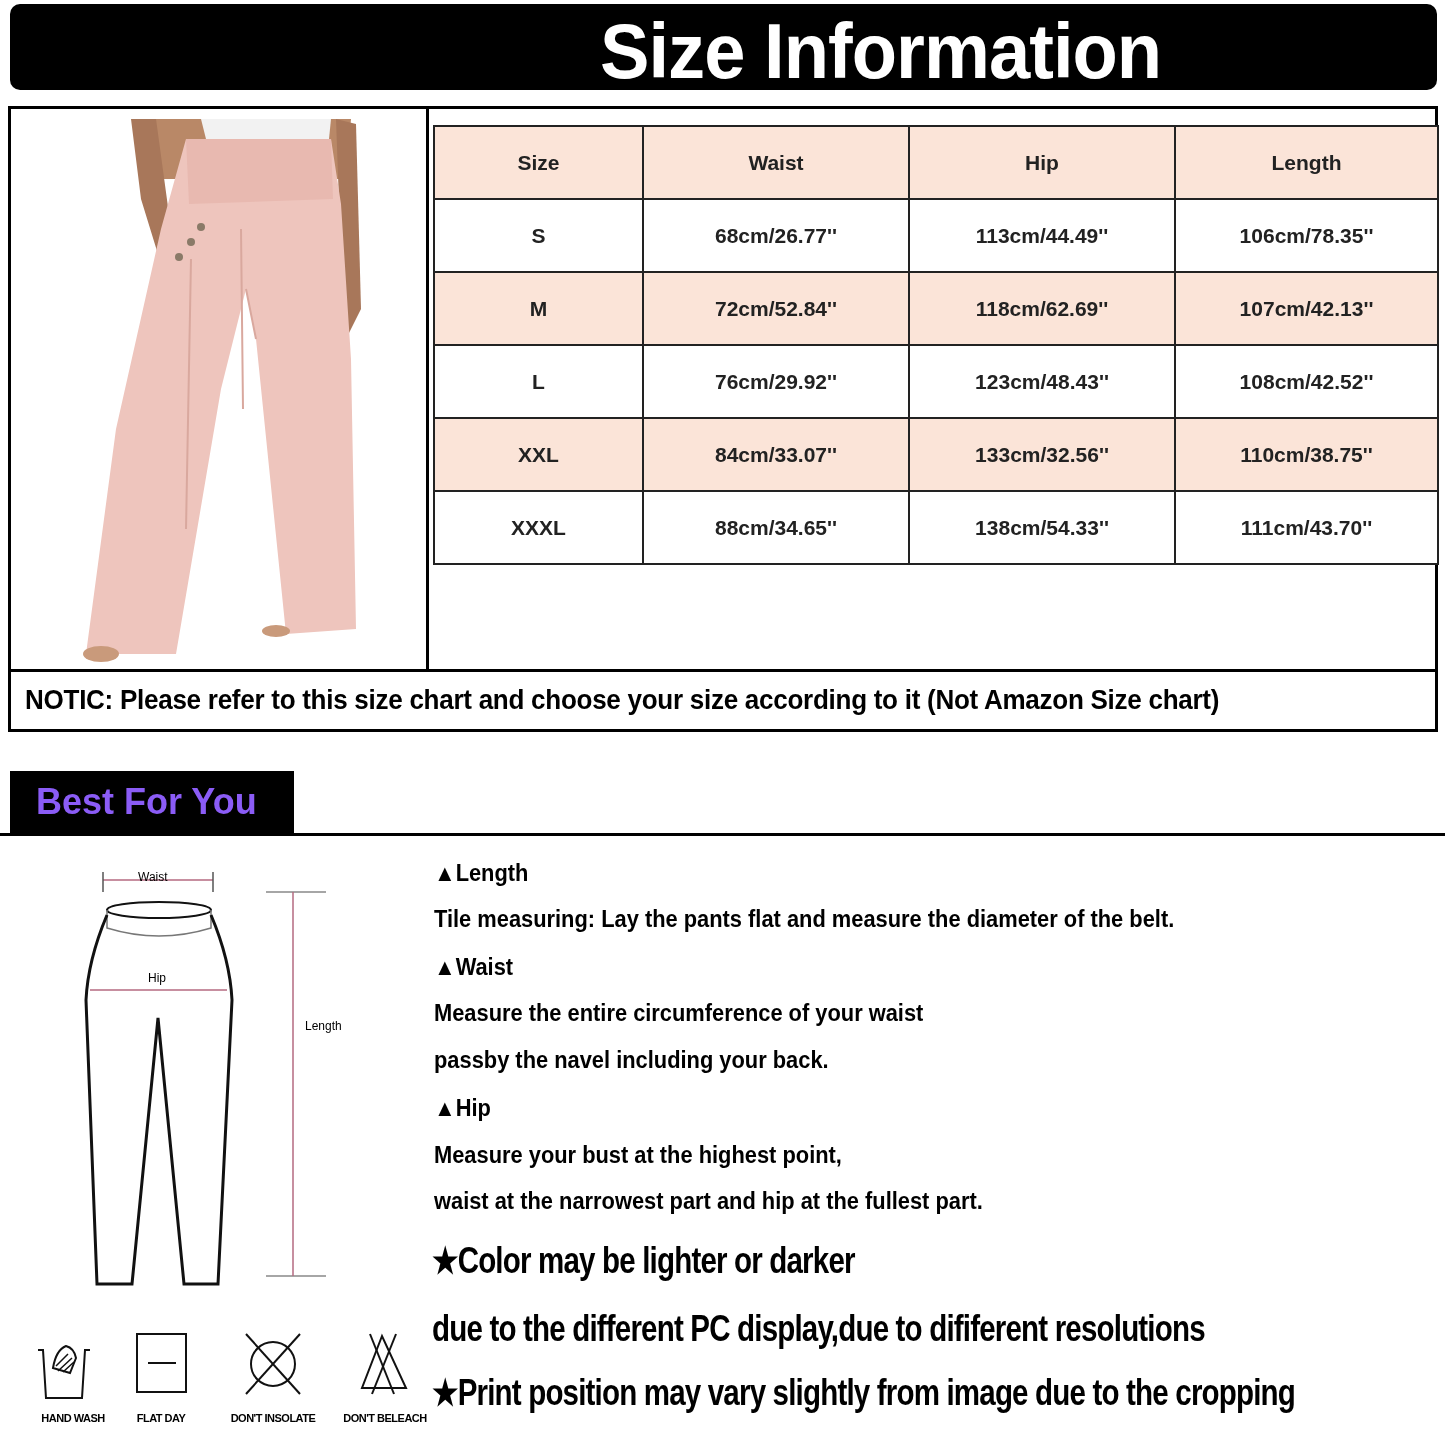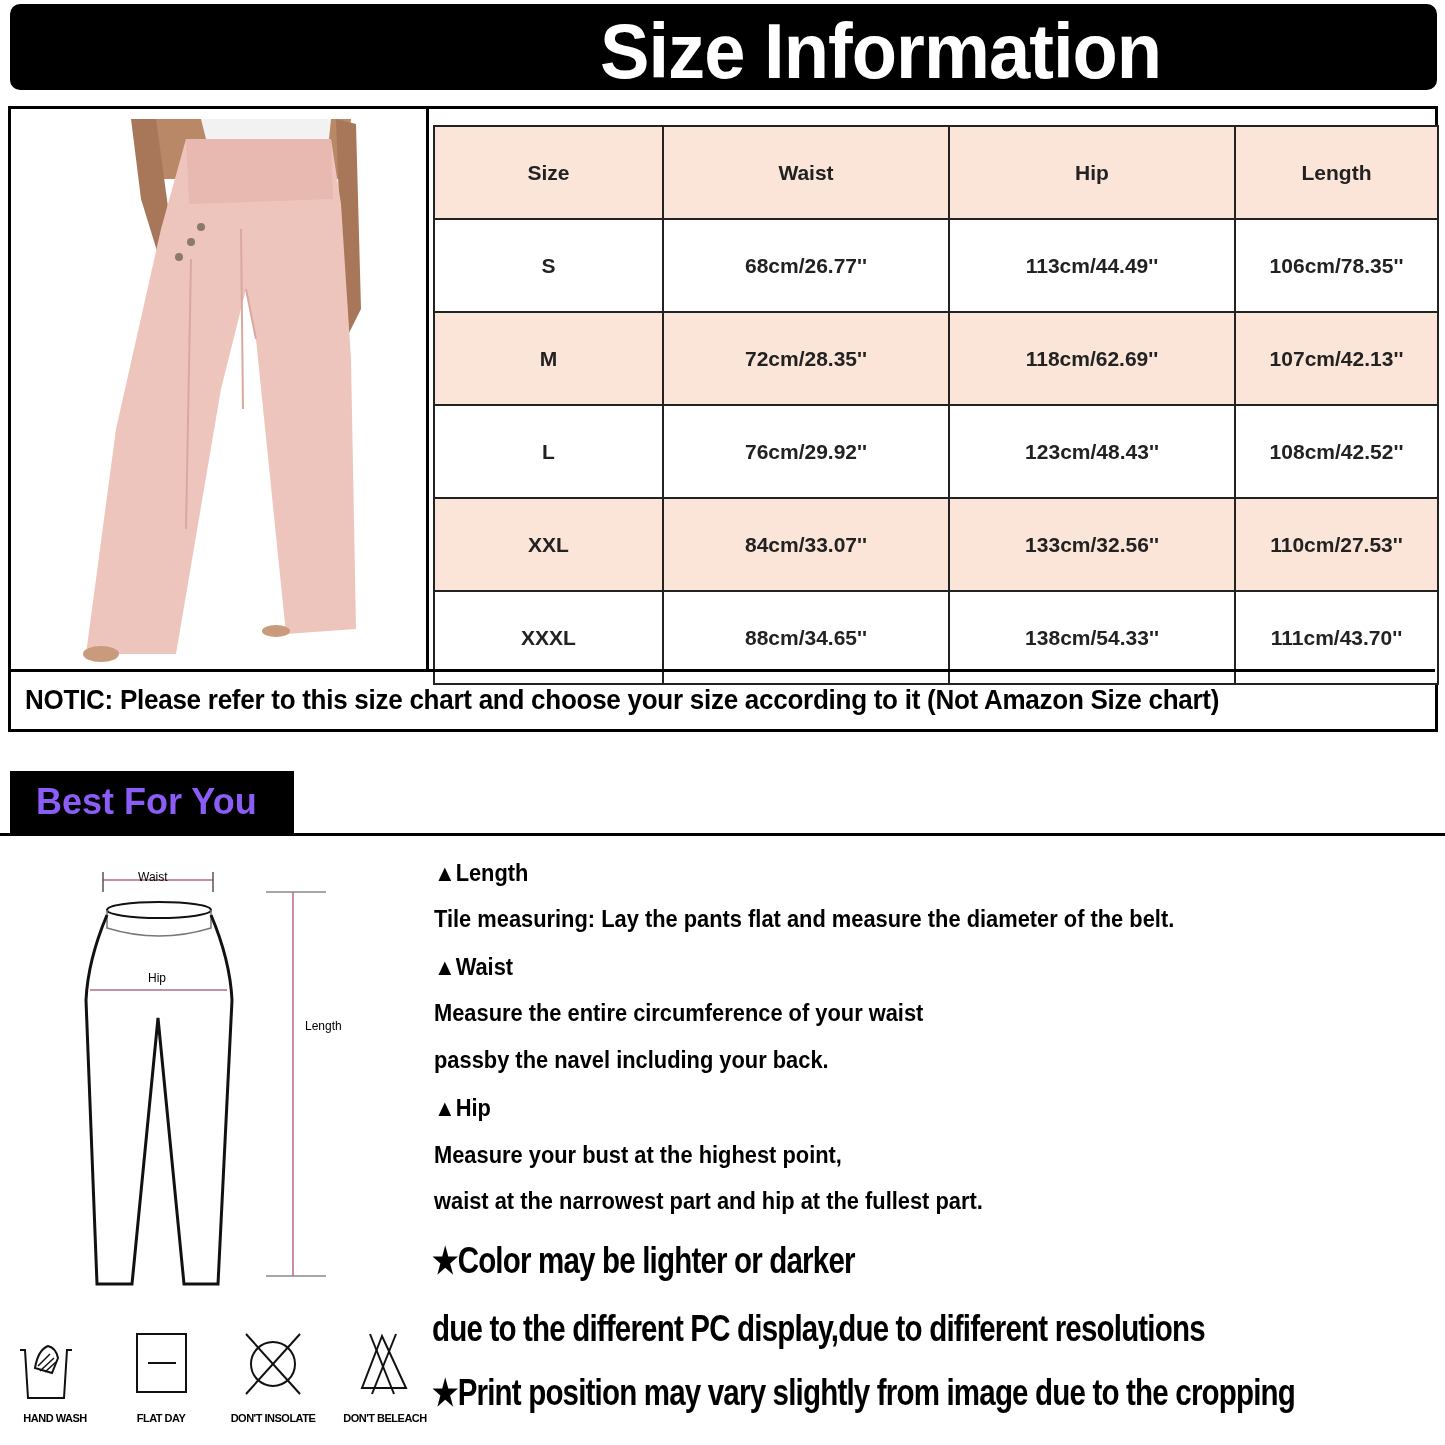--- a/index.html
+++ b/index.html
@@ -5,21 +5,21 @@
   html,body{margin:0;padding:0;background:#fff;}
   body{width:1445px;height:1445px;position:relative;overflow:hidden;font-family:"Liberation Sans",sans-serif;color:#000;}
   .title-bar{position:absolute;left:10px;top:4px;width:1427px;height:86px;background:#000;border-radius:10px;}
   .title-bar .t{position:absolute;left:590px;top:2px;font-family:"Liberation Sans",sans-serif;font-weight:bold;font-size:78px;color:#fff;letter-spacing:-1px;transform:scaleX(0.95);transform-origin:left center;white-space:nowrap;}
   .info-box{position:absolute;left:8px;top:106px;width:1430px;height:626px;border:3px solid #000;box-sizing:border-box;}
   .photo-cell{position:absolute;left:0;top:0;width:418px;height:560px;border-right:3px solid #000;box-sizing:border-box;overflow:hidden;}
   .table-area{position:absolute;left:418px;top:0;right:0;height:560px;}
   .notice{position:absolute;left:0;top:560px;width:100%;height:60px;border-top:3px solid #000;box-sizing:border-box;}
   .notice span{position:absolute;left:14px;top:12px;font-weight:bold;font-size:28px;white-space:nowrap;transform:scaleX(0.93);transform-origin:left center;letter-spacing:-0.3px;}
   table.size{position:absolute;left:4px;top:16px;width:1006px;border-collapse:collapse;}
-  table.size td,table.size th{border:2px solid #222;height:71px;text-align:center;font-weight:bold;font-size:21px;color:#222;padding:10px;}
+  table.size td,table.size th{border:2px solid #222;height:71px;text-align:center;font-weight:bold;font-size:21px;color:#222;padding:0;}
   table.size tr.pink td, table.size tr.pink th{background:#fbe4d8;}
   table.size tr.white td{background:#fff;}
   .best-tab{position:absolute;left:10px;top:771px;width:284px;height:62px;background:#000;}
   .best-tab span{position:absolute;left:26px;top:10px;color:#8b5cf6;font-weight:bold;font-size:36px;white-space:nowrap;}
   .best-rule{position:absolute;left:0;top:833px;width:1445px;height:3px;background:#000;}
   .diagram{position:absolute;left:60px;top:860px;width:320px;height:440px;}
   .care{position:absolute;top:1328px;width:110px;height:110px;}
   .care .lbl{position:absolute;left:0;width:100%;top:84px;text-align:center;font-size:11px;font-weight:bold;white-space:nowrap;letter-spacing:-0.5px;}
   .txt{position:absolute;left:434px;font-weight:bold;font-size:23px;white-space:nowrap;transform:scaleX(0.95);transform-origin:left center;}
   .big{position:absolute;left:432px;font-weight:bold;font-size:36px;white-space:nowrap;transform:scaleX(0.82);transform-origin:left center;letter-spacing:-1px;}
@@ -64,35 +64,35 @@
         <th>Length</th>
       </tr>
       <tr class="white">
         <td>S</td>
         <td>68cm/26.77''</td>
         <td>113cm/44.49''</td>
         <td>106cm/78.35''</td>
       </tr>
       <tr class="pink">
         <td>M</td>
-        <td>72cm/28.35''</td>
+        <td>72cm/52.84''</td>
         <td>118cm/62.69''</td>
         <td>107cm/42.13''</td>
       </tr>
       <tr class="white">
         <td>L</td>
         <td>76cm/29.92''</td>
         <td>123cm/48.43''</td>
         <td>108cm/42.52''</td>
       </tr>
       <tr class="pink">
         <td>XXL</td>
         <td>84cm/33.07''</td>
         <td>133cm/32.56''</td>
-        <td>110cm/27.53''</td>
+        <td>110cm/38.75''</td>
       </tr>
       <tr class="white">
         <td>XXXL</td>
         <td>88cm/34.65''</td>
         <td>138cm/54.33''</td>
         <td>111cm/43.70''</td>
       </tr>
     </tbody>
       </table>
   </div>
@@ -121,21 +121,21 @@
     <line x1="30" y1="130" x2="167" y2="130" stroke="#b56a80" stroke-width="1.5"></line>
     <text x="88" y="122" font-size="12" font-family="Liberation Sans, sans-serif">Hip</text>
 
     <line x1="206" y1="32" x2="266" y2="32" stroke="#888" stroke-width="1.5"></line>
     <line x1="206" y1="416" x2="266" y2="416" stroke="#888" stroke-width="1.5"></line>
     <line x1="233" y1="32" x2="233" y2="416" stroke="#b56a80" stroke-width="1.5"></line>
     <text x="245" y="170" font-size="12" font-family="Liberation Sans, sans-serif">Length</text>
   </svg>
 </div>
 
-<div class="care" style="left:0">
+<div class="care" style="left:18px">
   <svg width="110" height="80" viewBox="0 0 110 80">
     <path d="M20 22 L25 22 L28 70 L64 70 L67 22 L72 22" fill="none" stroke="#111" stroke-width="2"></path>
     <path d="M35 40 Q38 22 48 18 Q56 20 58 30 L52 45 Z" fill="none" stroke="#111" stroke-width="2"></path>
     <path d="M38 38 L50 26 M40 43 L54 30 M45 44 L56 34" stroke="#111" stroke-width="1.5"></path>
   </svg>
   <div class="lbl">HAND WASH</div>
 </div>
 <div class="care" style="left:106px">
   <svg width="110" height="80" viewBox="0 0 110 80">
     <rect x="31" y="6" width="49" height="58" fill="none" stroke="#111" stroke-width="2"></rect>

